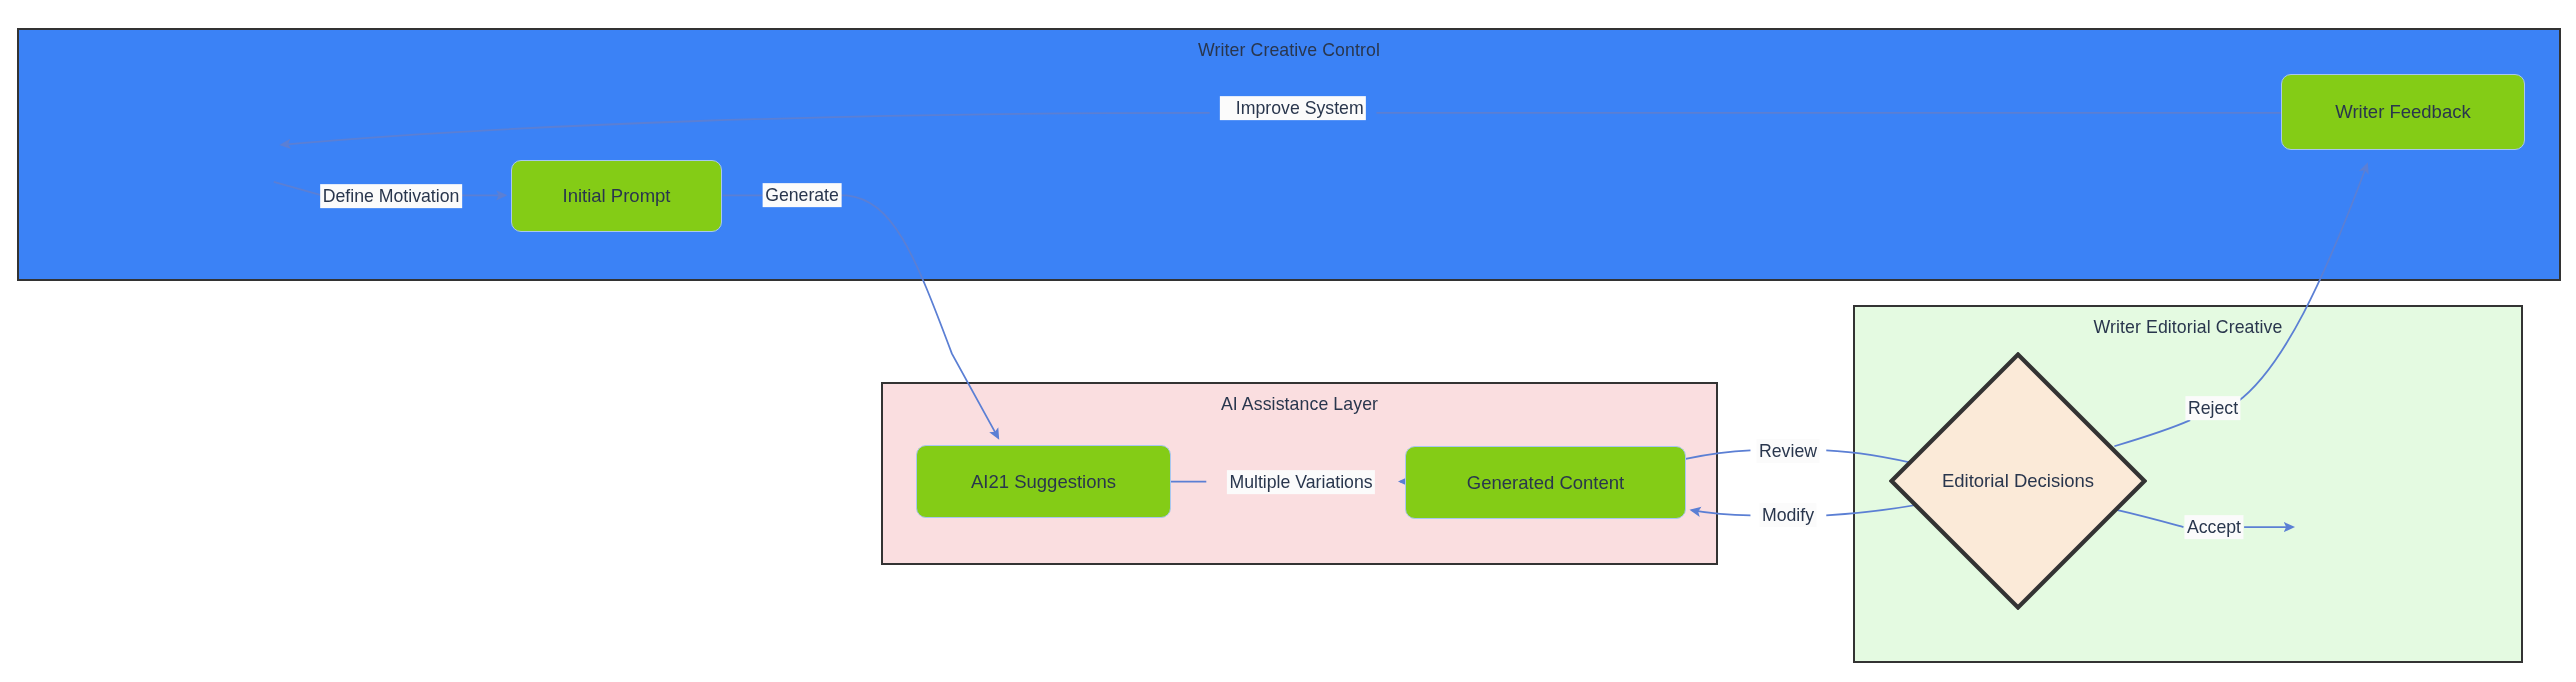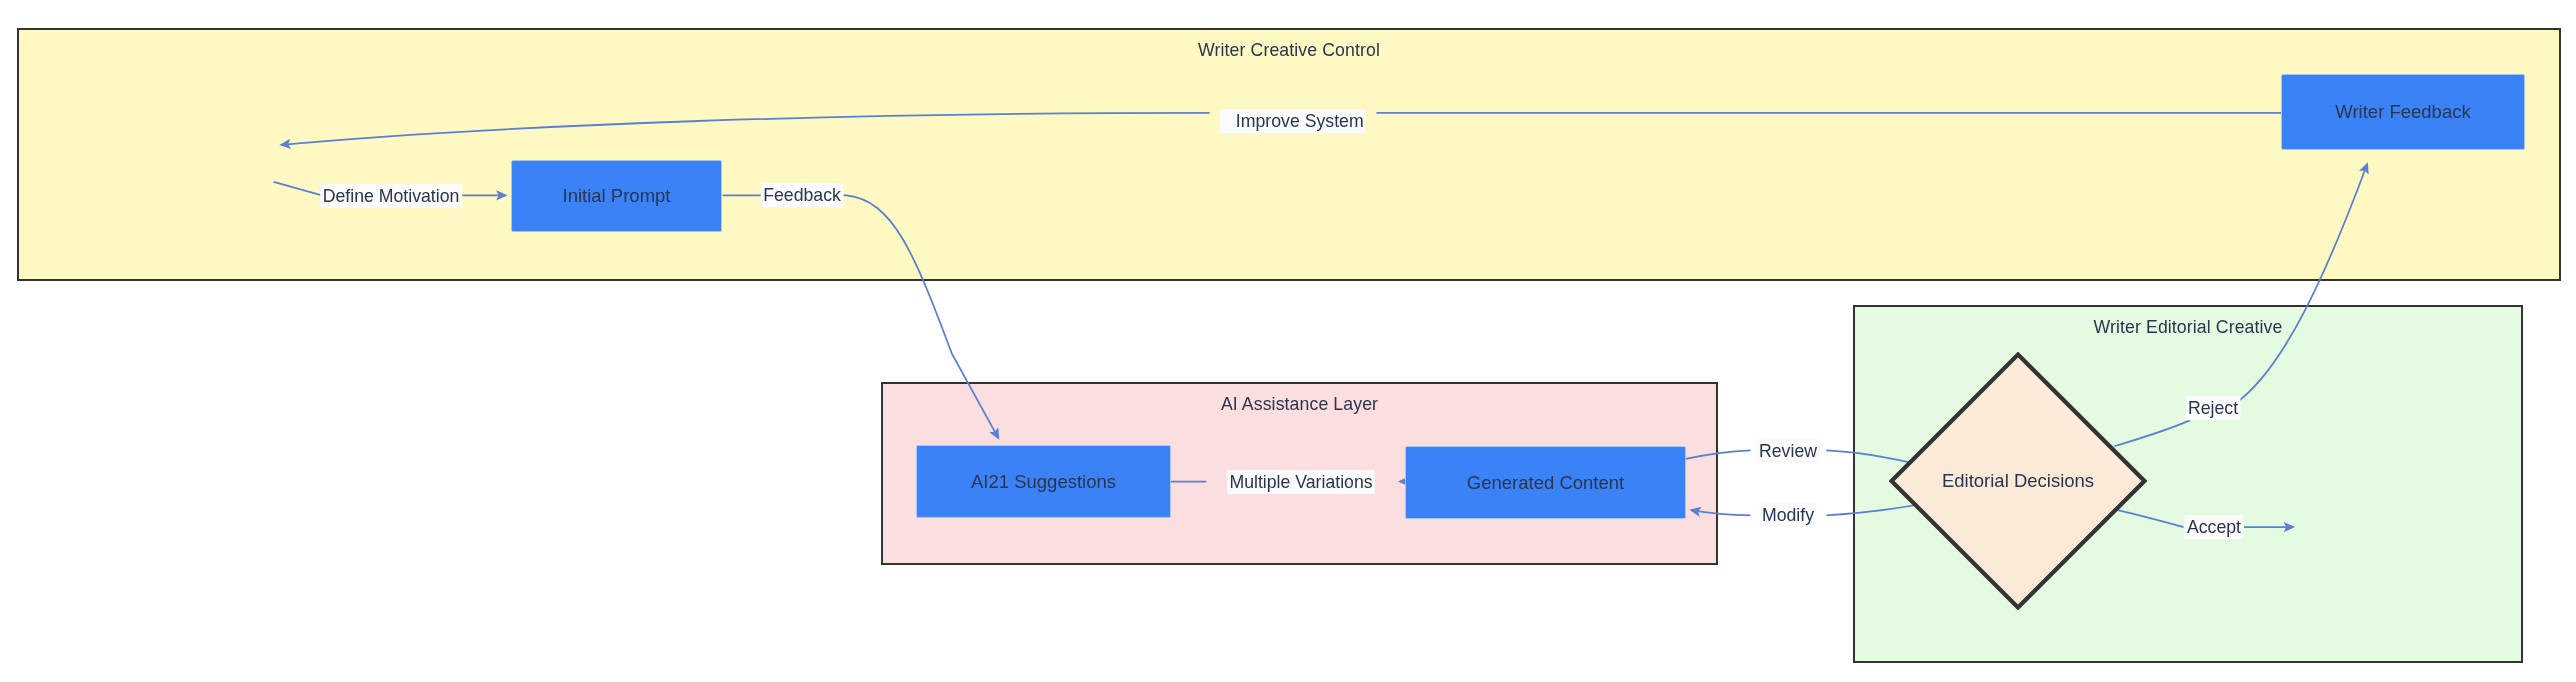--- a/index.html
+++ b/index.html
@@ -31,23 +31,23 @@
     color:#29364d;
     letter-spacing:0.1px;
     white-space:nowrap;
   }
   .node{
     position:absolute;
     box-sizing:border-box;
     display:flex;
     align-items:center;
     justify-content:center;
-    background:#3b82f6;
+    background:#84cc16;
     border:1.3px solid #a8c7f0;
-    border-radius:2px;
+    border-radius:10px;
     font-size:18.5px;
     color:#29364d;
     z-index:4;
     white-space:nowrap;
   }
   .diamond-wrap{
     position:absolute;
     z-index:4;
   }
   .diamond-shape{
@@ -72,21 +72,21 @@
     z-index:6;
     transform:translate(-50%,-50%);
     line-height:1.25;
   }
 </style>
 </head>
 <body>
 
 <div id="stage">
 
-  <div class="cluster" style="left:17px; top:28px; width:2544px; height:253px; background:#fef9c3;">
+  <div class="cluster" style="left:17px; top:28px; width:2544px; height:253px; background:#3b82f6;">
     <div class="cluster-title" style="top:10px;">Writer Creative Control</div>
   </div>
 
   <div class="cluster" style="left:881px; top:382px; width:837px; height:183px; background:#fadee0;">
     <div class="cluster-title" style="top:10px;">AI Assistance Layer</div>
   </div>
 
   <div class="cluster" style="left:1853px; top:305px; width:670px; height:358px; background:#e4fae1;">
     <div class="cluster-title" style="top:10px;">Writer Editorial Creative</div>
   </div>
@@ -129,28 +129,28 @@
   <div class="diamond-wrap" style="left:1889px; top:352px; width:258px; height:258px;">
     <svg class="diamond-shape" viewBox="0 0 306 306" preserveAspectRatio="none">
       <polygon points="153,3 303,153 153,303 3,153" fill="#fbead8" stroke="#333333" stroke-width="5"></polygon>
     </svg>
     <div class="diamond-label">Editorial Decisions</div>
   </div>
 
 
   <div class="edge-label" style="left:391px; top:196px;">Define Motivation</div>
 
-  <div class="edge-label" style="left:802px; top:195px;">Feedback</div>
+  <div class="edge-label" style="left:802px; top:195px;">Generate</div>
 
   <div class="edge-label" style="left:1301px; top:482px;">Multiple Variations</div>
 
   <div class="edge-label" style="left:1788px; top:451px;">Review</div>
 
   <div class="edge-label" style="left:1788px; top:515px;">Modify</div>
 
   <div class="edge-label" style="left:2213px; top:408px;">Reject</div>
 
   <div class="edge-label" style="left:2214px; top:527px;">Accept</div>
 
-  <div class="edge-label" style="left:1293px; top:121px;padding-left:16px;">Improve System</div>
+  <div class="edge-label" style="left:1293px; top:108px;padding-left:16px;">Improve System</div>
 
 </div>
 
 
 </body></html>

